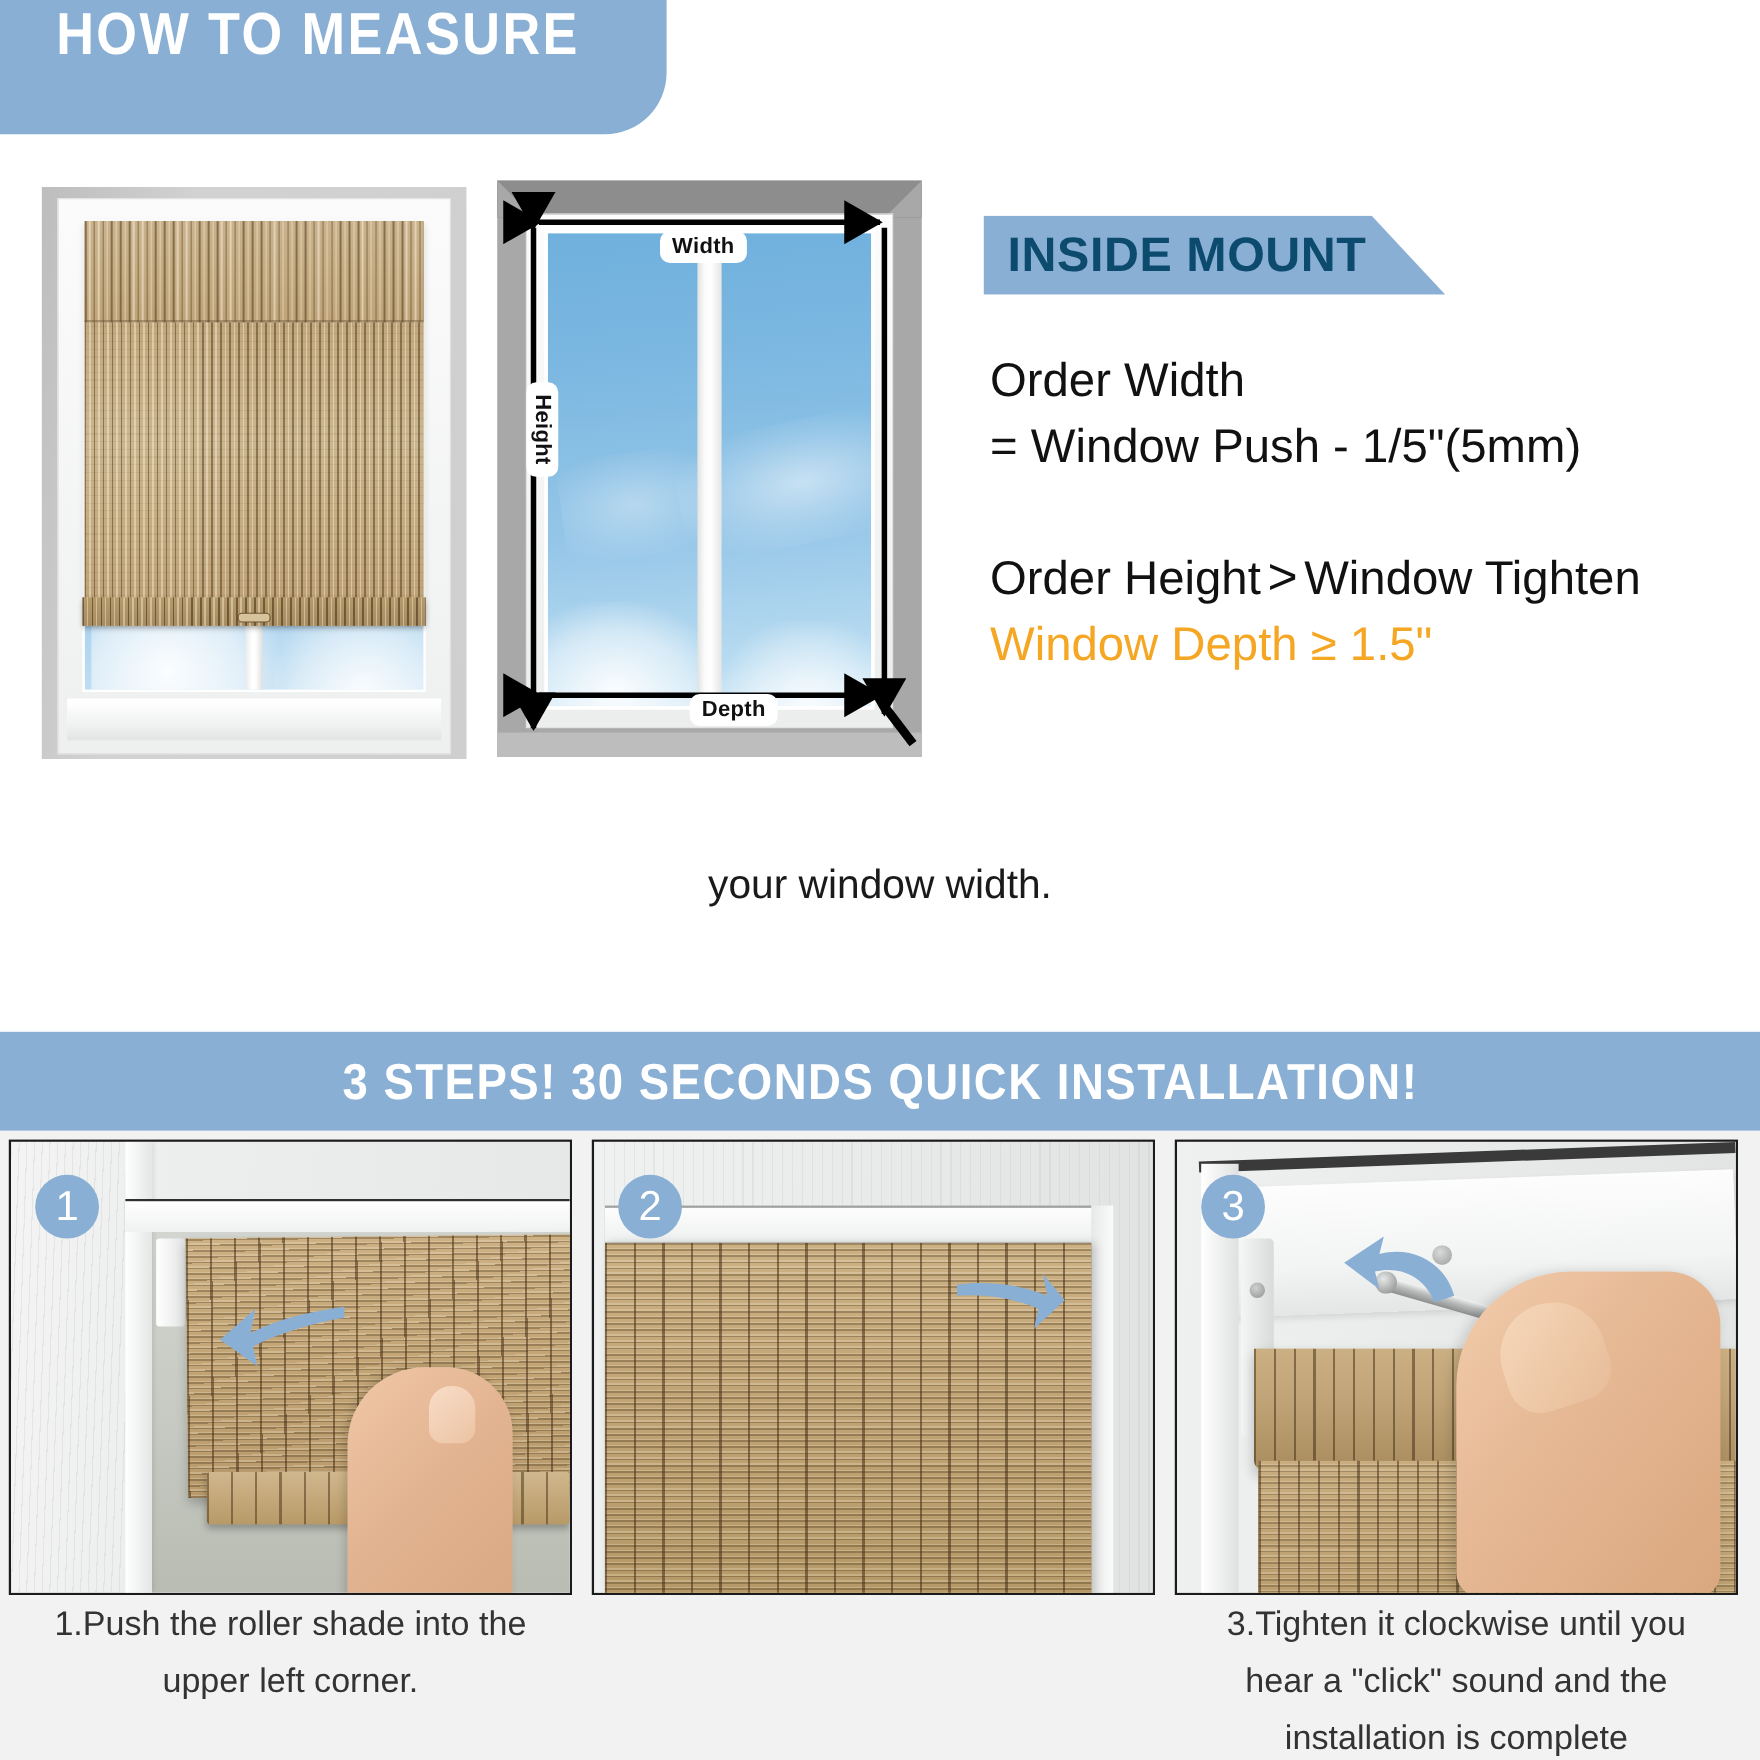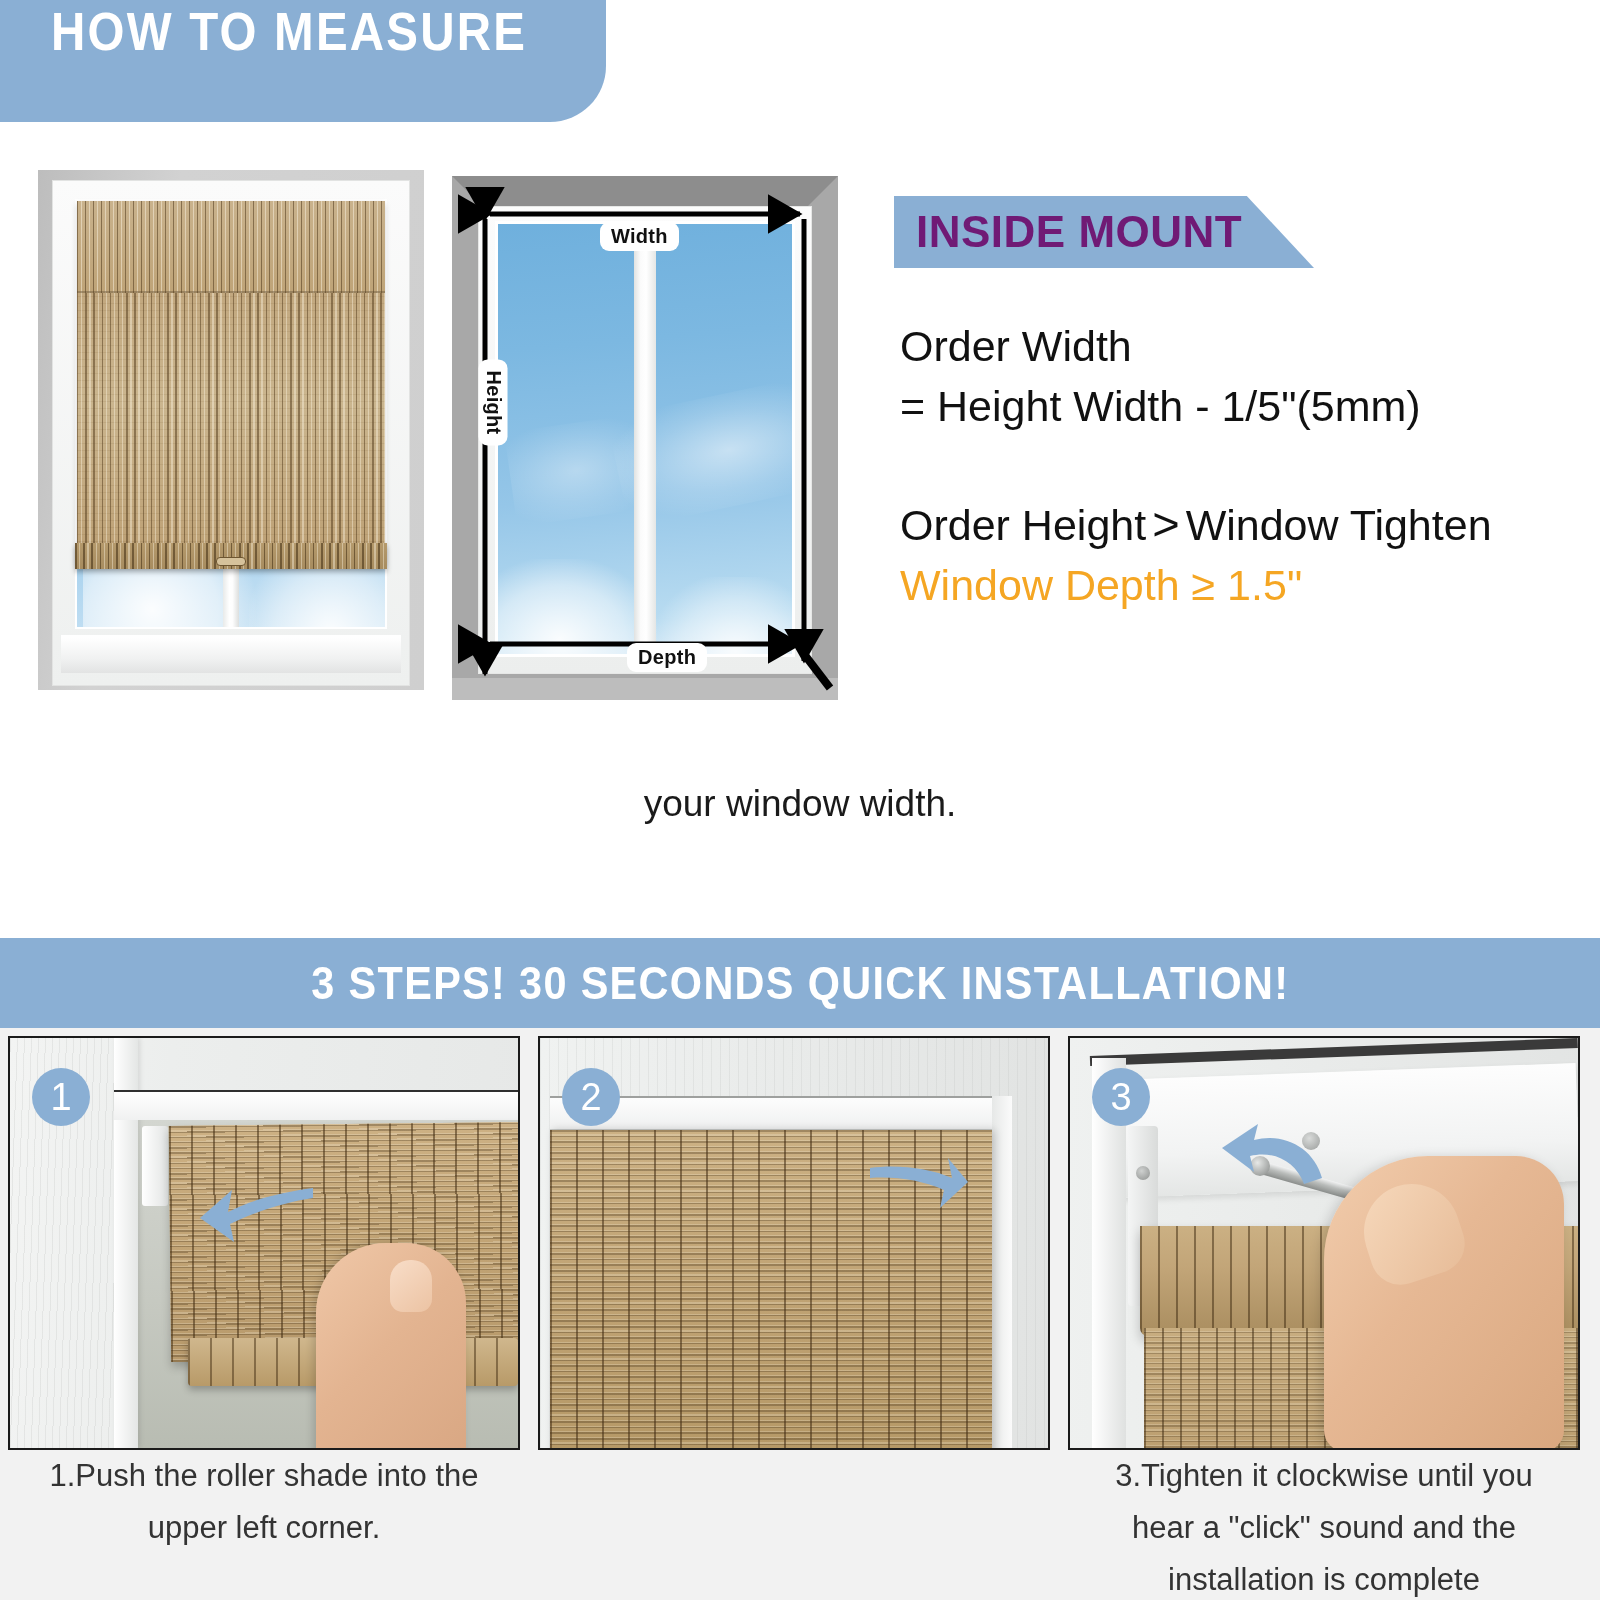--- a/index.html
+++ b/index.html
@@ -146,21 +146,21 @@
     width: 30px; height: 9px;
     border: 1.5px solid #6d5staticbug;
     border: 1.5px solid #6d5530;
     border-radius: 4px;
     background: #d6c29b;
   }
 
   
   #window-diagram {
     position: absolute;
-    left: 452px; top: 176px;
+    left: 452px; top: 164px;
     width: 386px; height: 524px;
   }
   .wd-outer {
     position: absolute; left: 0; top: 0; right: 0; bottom: 0;
     background: #a8a8a8;
   }
   .wd-bevel-top {
     position: absolute; left: 0; top: 0; right: 0; height: 34px;
     background: #8d8d8d;
     clip-path: polygon(0 0, 100% 0, 100% 100%, 0 100%);
@@ -245,21 +245,21 @@
   
   #inside-mount-banner {
     position: absolute;
     left: 894px; top: 196px;
     width: 420px; height: 72px;
     background: #8aafd4;
     clip-path: polygon(0 0, 84% 0, 100% 100%, 0 100%);
     display: flex; align-items: center;
   }
   #inside-mount-title {
-    color: #701a75;
+    color: #0c4a6e;
     font-size: 44px;
     font-weight: bold;
     padding-left: 22px;
     letter-spacing: 0.5px;
     white-space: nowrap;
   }
   #inside-mount-text {
     position: absolute;
     left: 900px; top: 316px;
     width: 680px;
@@ -592,21 +592,21 @@
     <div class="wd-label" id="wd-label-height">Height</div>
     <div class="wd-label" id="wd-label-depth">Depth</div>
   </div>
 
   <div id="inside-mount-banner">
     <div id="inside-mount-title">INSIDE MOUNT</div>
   </div>
 
   <div id="inside-mount-text">
     <div class="im-line">Order Width</div>
-    <div class="im-line"><span>= Height Width - </span><span>1/5"(5mm)</span></div>
+    <div class="im-line"><span>= Window Push - </span><span>1/5"(5mm)</span></div>
     <div class="im-gap"></div>
     <div class="im-line"><span>Order Height</span><span class="im-gt">&gt;</span><span>Window Tighten</span></div>
     <div class="im-line im-orange">Window Depth ≥ 1.5"</div>
   </div>
 
   <div id="default-note">
     <div>your window width.</div>
   </div>
 
 </div>

